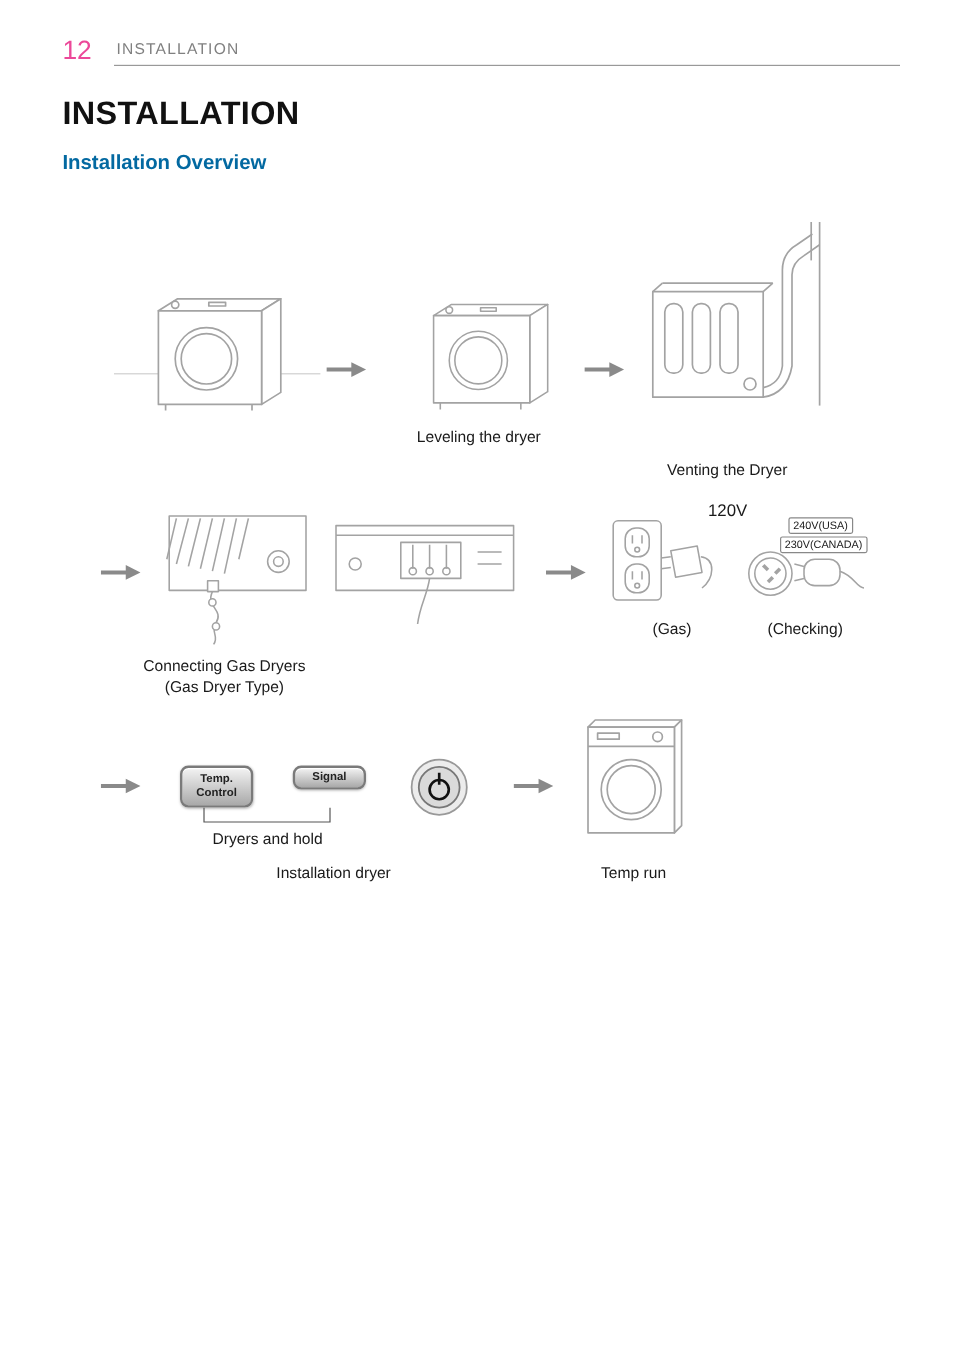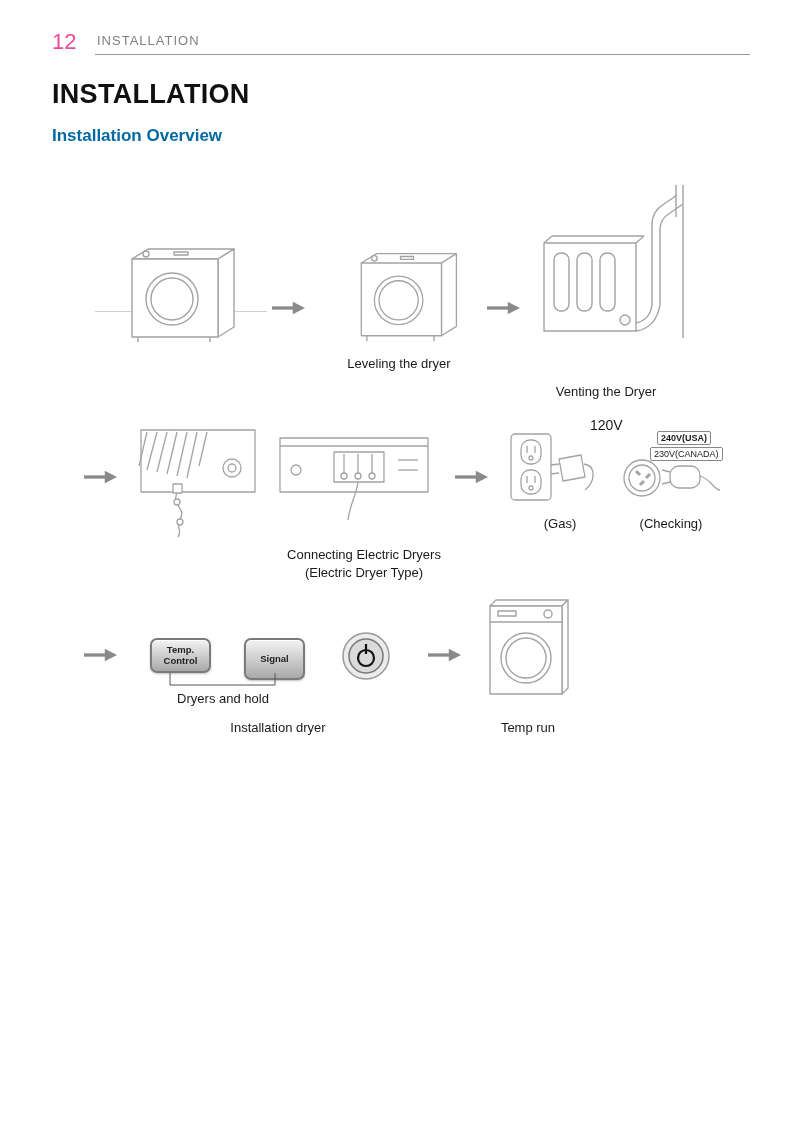--- a/index.html
+++ b/index.html
@@ -132,42 +132,42 @@
         <line x1="74" y1="6" x2="66" y2="40"></line>
         <circle cx="99" cy="42" r="9"></circle>
           <circle cx="99" cy="42" r="4"></circle>
         <rect x="40" y="58" width="9" height="9" fill="#fff"></rect>
         <path d="M44,67 C38,80 54,82 47,93 C42,101 50,104 45,111"></path>
         <circle cx="44" cy="76" r="3" fill="#fff"></circle>
         <circle cx="47" cy="96" r="3" fill="#fff"></circle>
       </g>
     </svg>
   </div>
+  <div class="abs caption" style="left:102px; top:546px; width:170px;">Connecting Gas Dryers
+(Gas Dryer Type)</div>
 
   <div class="abs" style="left:278px; top:430px; width:152px; height:92px;">
     <svg class="ill" viewBox="0 0 152 92">
       <g fill="none" stroke="#a3a3a3" stroke-width="1.3" stroke-linejoin="round">
         <polygon points="2,8 150,8 150,62 2,62" fill="#fff"></polygon>
         <line x1="2" y1="16" x2="150" y2="16"></line>
         <circle cx="18" cy="40" r="5"></circle>
         <rect x="56" y="22" width="50" height="30" fill="#fff"></rect>
         <line x1="66" y1="24" x2="66" y2="44"></line>
           <circle cx="66" cy="46" r="3"></circle>
         <line x1="80" y1="24" x2="80" y2="44"></line>
           <circle cx="80" cy="46" r="3"></circle>
         <line x1="94" y1="24" x2="94" y2="44"></line>
           <circle cx="94" cy="46" r="3"></circle>
         <path d="M80,52 C78,66 72,74 70,90"></path>
         <line x1="120" y1="30" x2="140" y2="30"></line>
         <line x1="120" y1="40" x2="140" y2="40"></line>
       </g>
     </svg>
   </div>
-  <div class="abs caption" style="left:274px; top:546px; width:180px;">Connecting Electric Dryers
-(Electric Dryer Type)</div>
 
   <div class="abs" style="left:455px; top:469px; width:34px; height:16px;">
     <svg class="ill" viewBox="0 0 36 16">
         <line x1="0" y1="8" x2="23" y2="8" stroke="#8a8a8a" stroke-width="3.5"></line>
         <polygon points="22,1.5 35,8 22,14.5" fill="#8a8a8a"></polygon>
       </svg>
   </div>
 
   <div class="abs" style="left:507px; top:432px; width:92px; height:72px;">
     <svg class="ill" viewBox="0 0 92 72">
@@ -199,36 +199,36 @@
         <line x1="20" y1="41" x2="24" y2="45" stroke-width="3"></line>
         <line x1="34" y1="44" x2="30" y2="48" stroke-width="3"></line>
         <line x1="24" y1="55" x2="28" y2="51" stroke-width="3"></line>
         <rect x="54" y="36" width="30" height="22" rx="9"></rect>
         <path d="M84,46 C96,50 98,60 104,60" fill="none"></path>
         <line x1="54" y1="42" x2="46" y2="40"></line>
         <line x1="54" y1="52" x2="46" y2="54"></line>
       </g>
     </svg>
   </div>
-  <div class="abs vtag" style="left:657px; top:431px;font-weight:bold;">240V(USA)</div>
+  <div class="abs vtag" style="left:657px; top:431px;">240V(USA)</div>
   <div class="abs vtag" style="left:650px; top:447px;">230V(CANADA)</div>
   <div class="abs caption" style="left:630px; top:515px; width:82px;">(Checking)</div>
 
 
   <div class="abs" style="left:84px; top:647px; width:34px; height:16px;">
     <svg class="ill" viewBox="0 0 36 16">
         <line x1="0" y1="8" x2="23" y2="8" stroke="#8a8a8a" stroke-width="3.5"></line>
         <polygon points="22,1.5 35,8 22,14.5" fill="#8a8a8a"></polygon>
       </svg>
   </div>
 
   <div class="abs panel-btn" style="left:150px; top:638px; width:61px; height:35px;">Temp.
 Control</div>
 
-  <div class="abs panel-btn" style="left:244px; top:638px; width:61px; height:42px;">Signal</div>
+  <div class="abs panel-btn" style="left:244px; top:638px; width:61px; height:20px;">Signal</div>
 
   <div class="abs" style="left:139px; top:673px; width:166px; height:16px;">
     <svg class="ill" viewBox="0 0 166 16">
       <polyline points="31,0 31,12 136,12 136,0" fill="none" stroke="#555" stroke-width="1"></polyline>
     </svg>
   </div>
   <div class="abs caption" style="left:150px; top:690px; width:146px;">Dryers and hold</div>
 
   <div class="abs" style="left:341px; top:631px; width:50px; height:50px;">
     <svg class="ill" viewBox="0 0 50 50">

